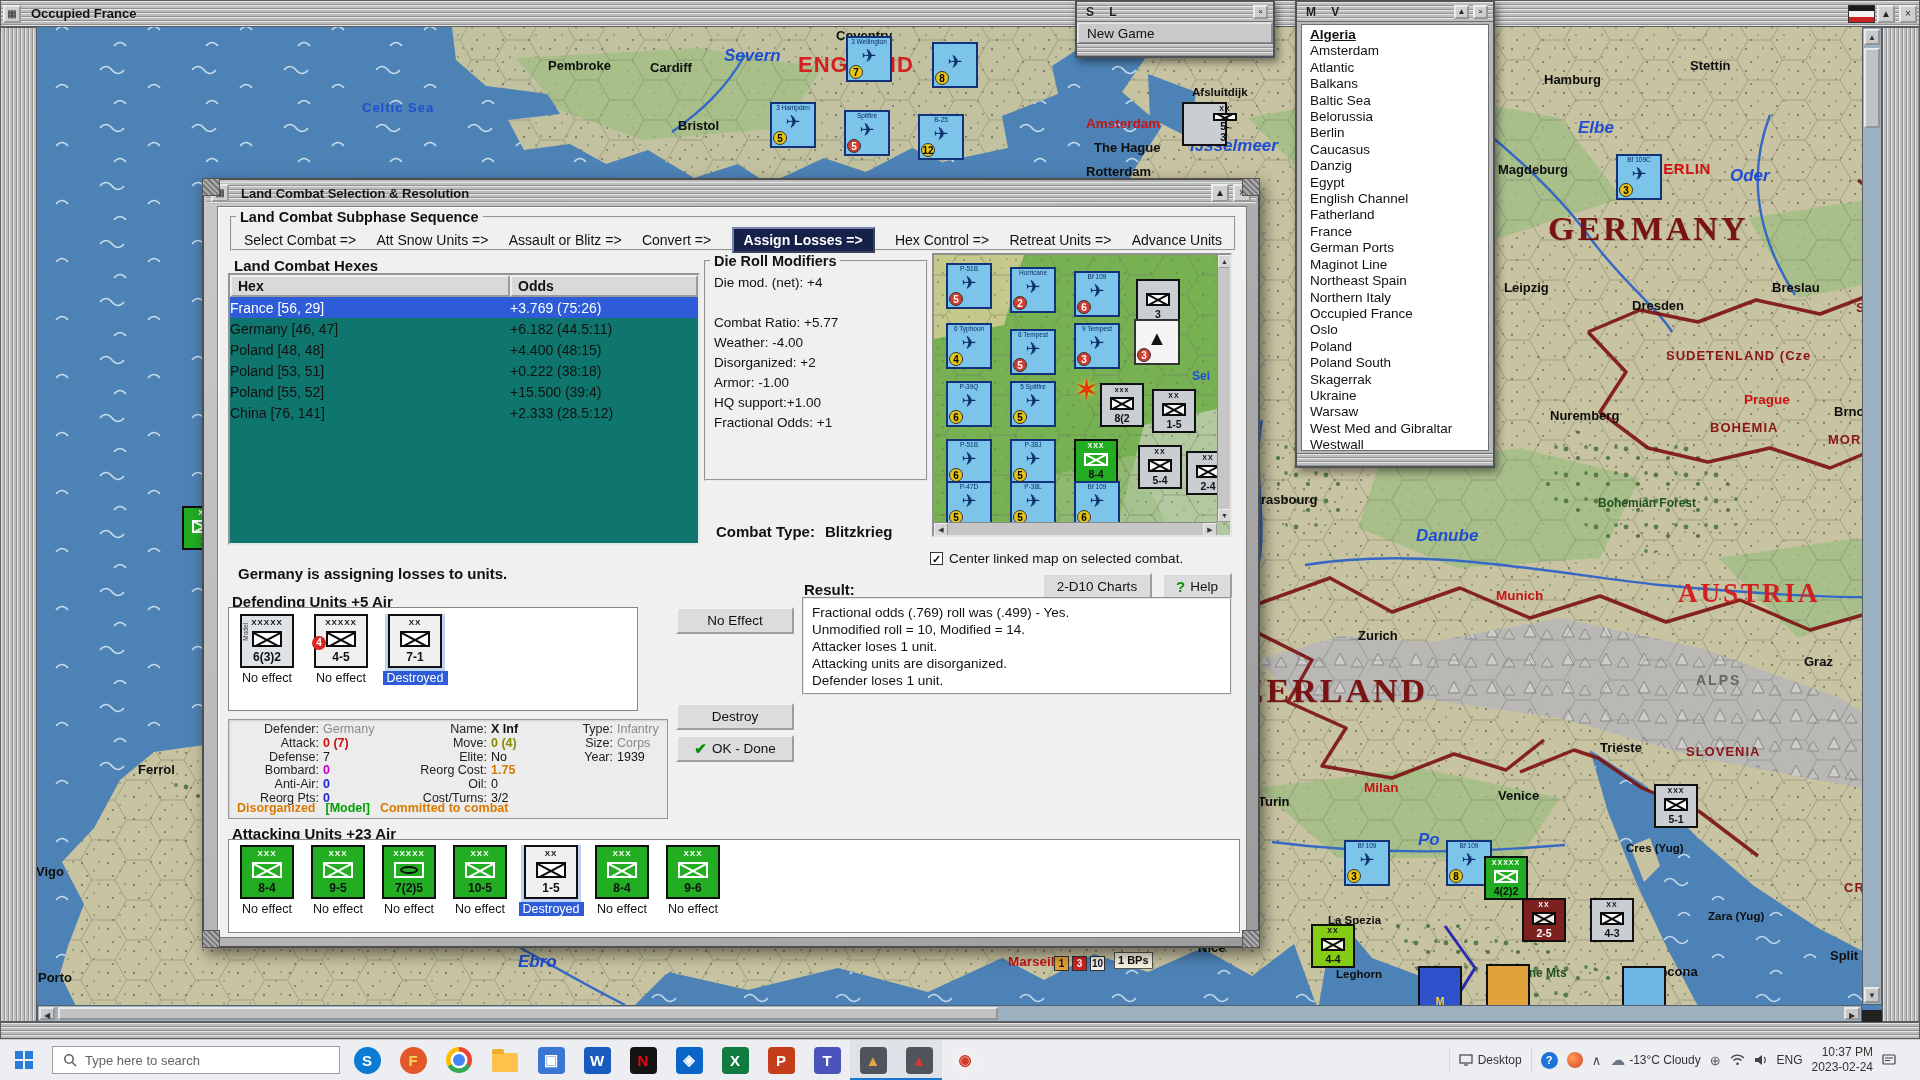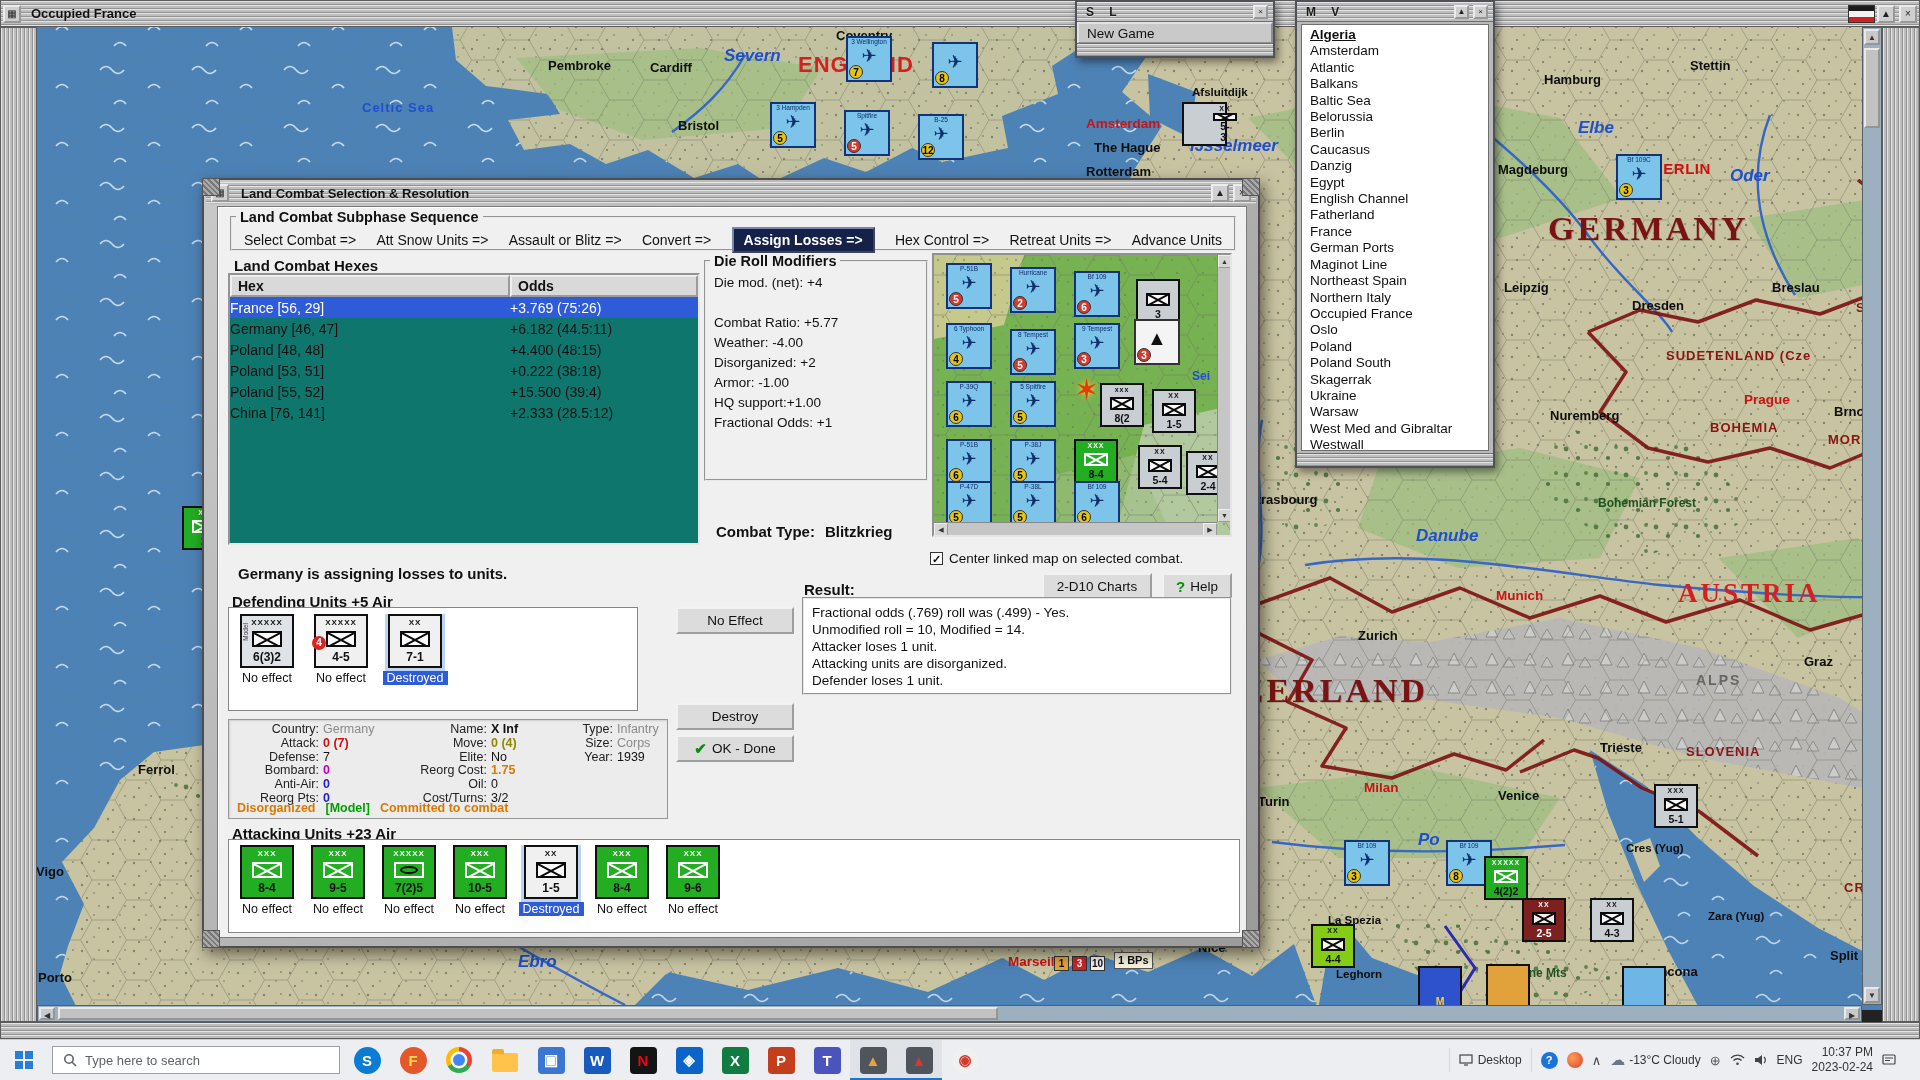--- a/index.html
+++ b/index.html
@@ -727,21 +727,21 @@
       </div>
 
     <div id="statsPanel">
       <div id="statusLine">
           <span class="st-orange">Disorganized</span>
           <span class="st-green">[Model]</span>
           <span class="st-orange">Committed to combat</span>
         </div>
     <div class="scol" style="left: 6px;">
           <div class="srow" style="display: flex;">
-            <div class="slab" style="width: 84px;">Country:</div>
+            <div class="slab" style="width: 84px;">Defender:</div>
             <div class="sval muted">Germany</div>
           </div>
           <div class="srow" style="display: flex;">
             <div class="slab" style="width: 84px;">Attack:</div>
             <div class="sval red">0 (7)</div>
           </div>
           <div class="srow" style="display: flex;">
             <div class="slab" style="width: 84px;">Defense:</div>
             <div class="sval plain">7</div>
           </div>

